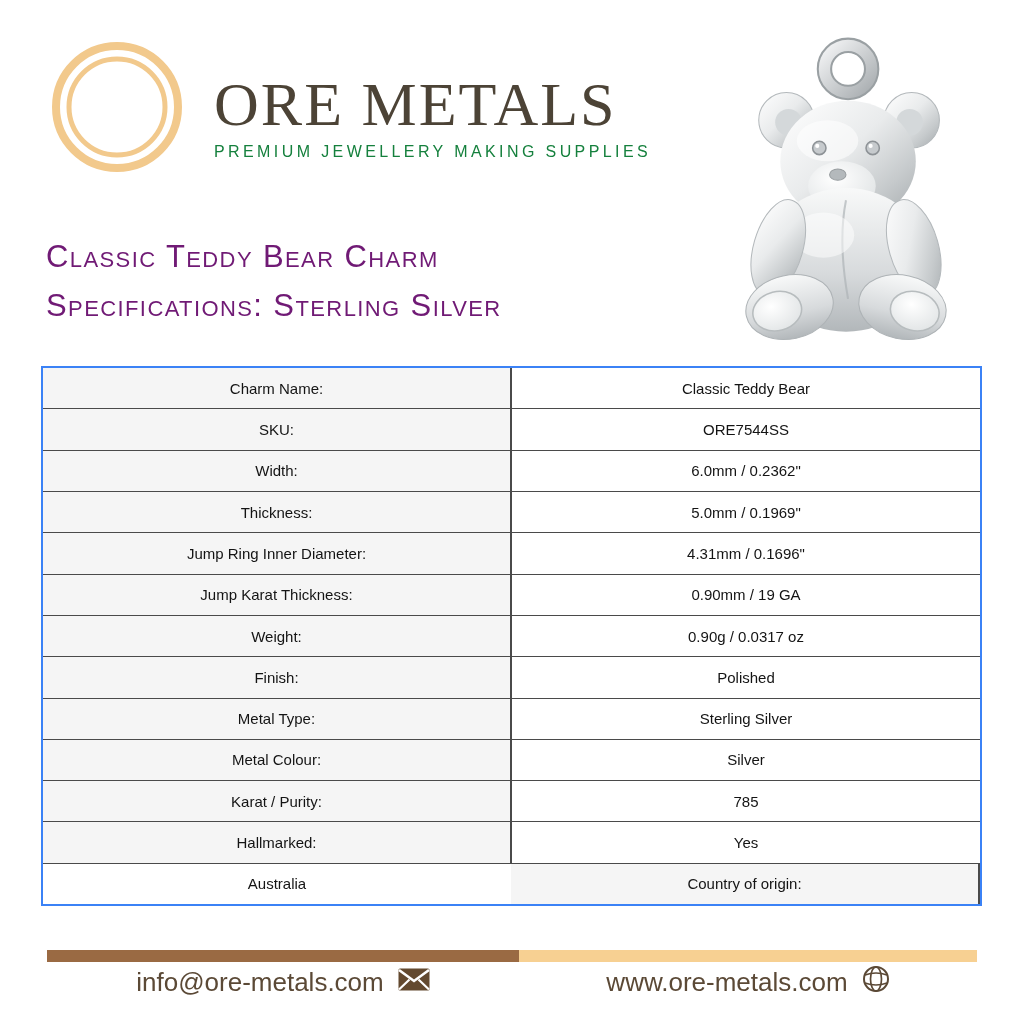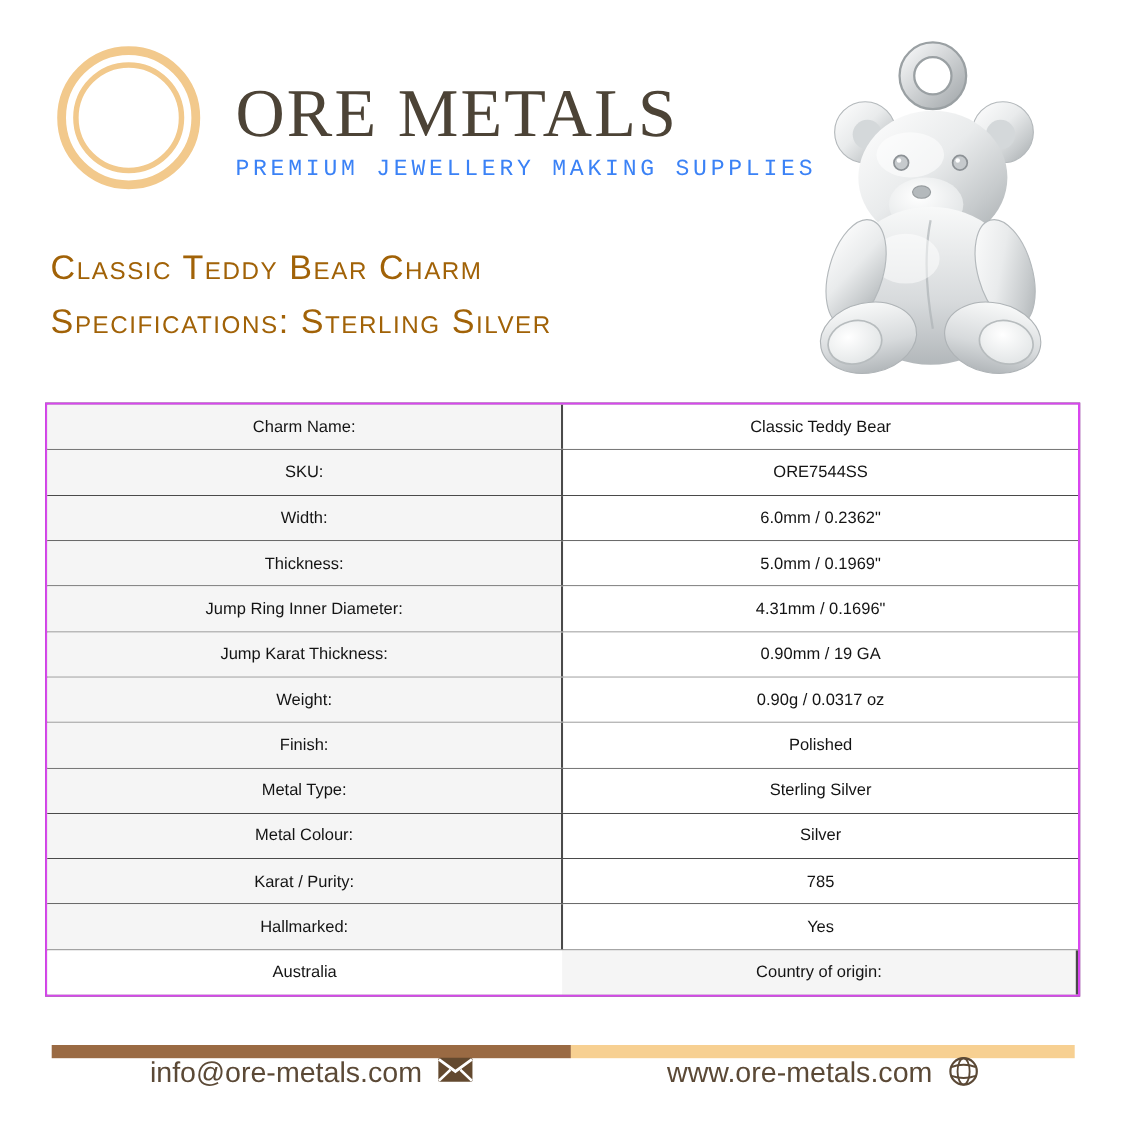--- a/index.html
+++ b/index.html
@@ -8,51 +8,51 @@
     font-family:"Liberation Sans",sans-serif;overflow:hidden;
   }
   
   .logo-ring{position:absolute;left:50px;top:40px;}
   .brand-text{position:absolute;left:214px;top:72px;text-align:left;}
   .brand-name{
     font-family:"Liberation Serif",serif;font-size:62px;line-height:1.04;
     color:#4c4336;letter-spacing:2px;white-space:nowrap;font-weight:400;
   }
   .brand-tagline{
-    font-size:21px;letter-spacing:3.4px;color:#3b82f6;margin-top:7px;
-    white-space:nowrap;font-weight:400;font-family:Liberation Mono, monospace;
+    font-size:16px;letter-spacing:3.4px;color:#15803d;margin-top:7px;
+    white-space:nowrap;font-weight:400;
   }
   
   .bear-wrap{position:absolute;left:692px;top:34px;}
   
   .title-block{
-    position:absolute;left:46px;top:219px;color:#a16207;
+    position:absolute;left:46px;top:232px;color:#701a75;
     font-variant:small-caps;font-size:31px;line-height:49px;letter-spacing:1.4px;
   }
   
   .spec-table{
     position:absolute;left:41px;top:366px;width:941px;height:540px;
-    border:2px solid #d946ef;box-sizing:border-box;
+    border:2px solid #3b82f6;box-sizing:border-box;
     display:flex;flex-direction:column;background:#4a4a4a;
   }
   .spec-row{flex:1;display:flex;border-bottom:1px solid #4a4a4a;background:#fff;}
   .spec-row:last-child{border-bottom:none;}
   .cell{
     display:flex;align-items:center;justify-content:center;
     font-size:15px;color:#141414;
   }
   .cell.lbl{width:469px;background:#f5f5f5;border-right:2px solid #4a4a4a;box-sizing:border-box;}
   .cell.val{flex:1;background:#ffffff;}
   
   .footer-bar{position:absolute;left:47px;top:950px;width:930px;height:12px;display:flex;}
   .bar-left{width:472px;background:#9a6a43;}
   .bar-right{flex:1;background:#f7d092;}
   .footer-row{position:absolute;left:47px;top:960px;width:930px;height:44px;display:flex;}
   .contact{
-    display:flex;align-items:flex-start;justify-content:center;gap:14px;
+    display:flex;align-items:center;justify-content:center;gap:14px;
     color:#5b4936;font-size:26px;
   }
   .contact.email{width:472px;}
   .contact.web{width:458px;}
   a.plain{color:#5b4936;text-decoration:none;}
 </style>
 </head>
 <body>
 
 <div class="logo-ring">

